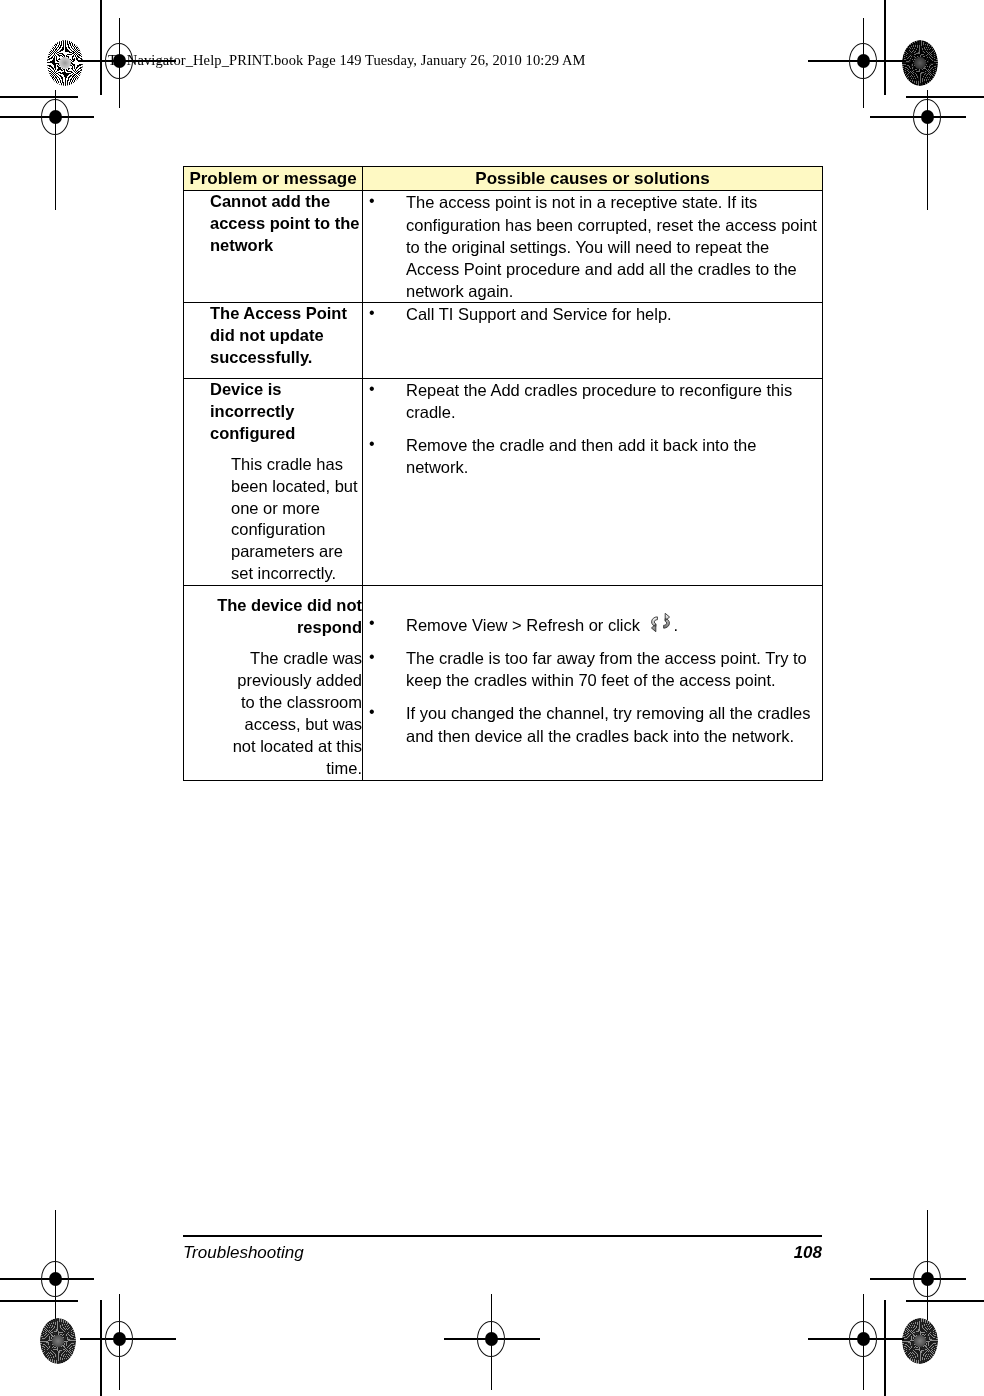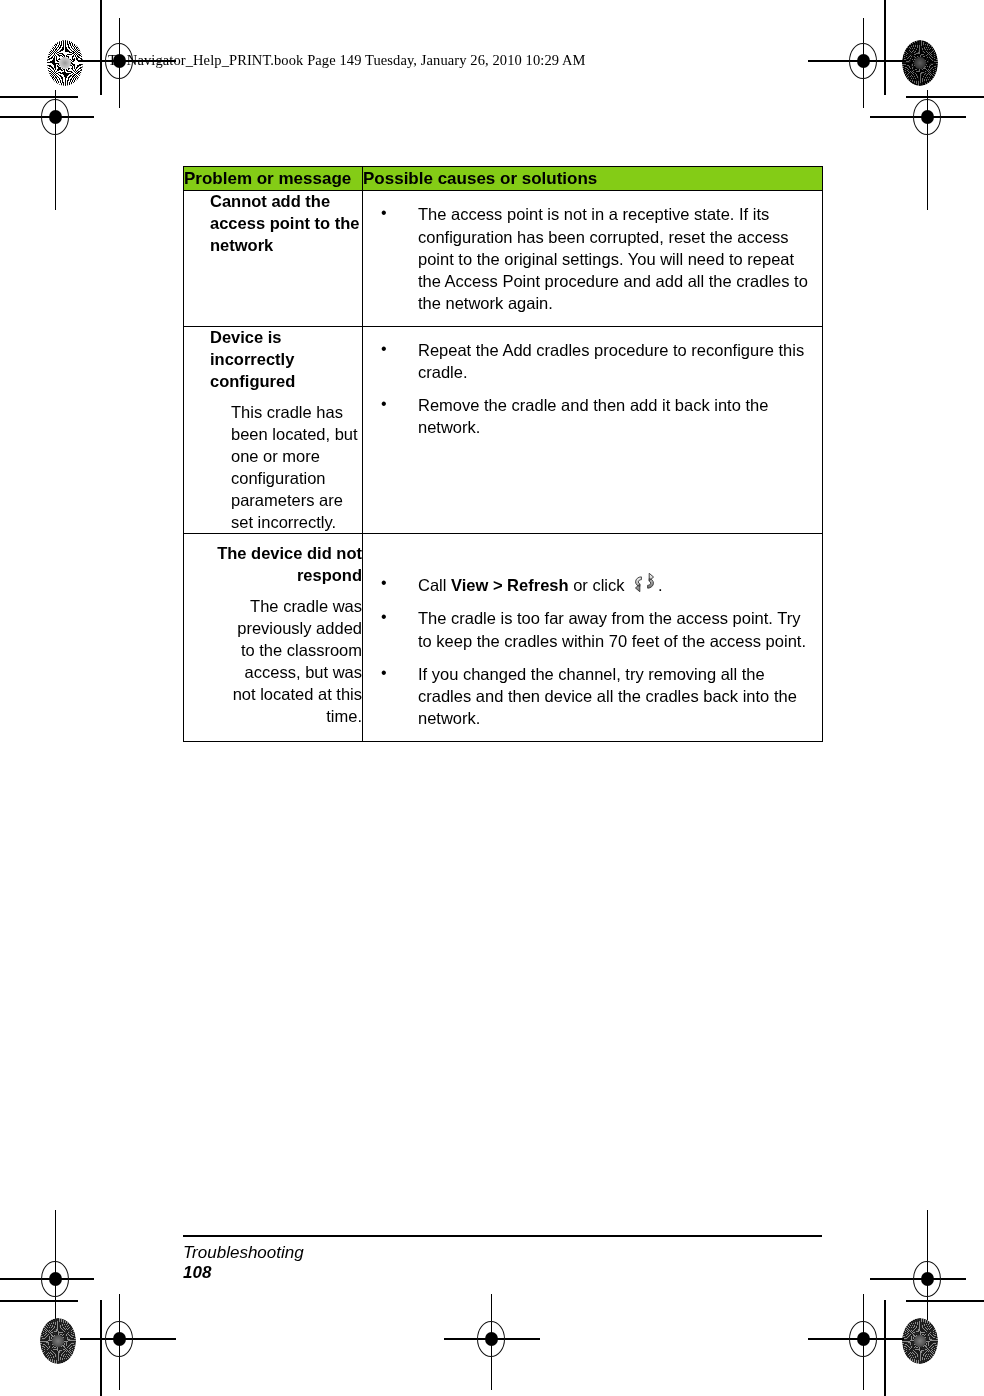--- a/index.html
+++ b/index.html
@@ -123,26 +123,26 @@
   }
   .content-table td, .content-table th {
     border: 1.5px solid #000;
     vertical-align: top;
     padding: 0;
   }
   .content-table .col-problem { width: 179px; }
   .content-table .col-solution { width: 460px; }
 
   thead th {
-    background: #84cc16;
+    background: #fef9c3;
     font-weight: bold;
     font-size: 17px;
     line-height: 1.38;
     padding: 10px 11px 12px 11px;
-    text-align: left;
+    text-align: center;
   }
 
   .cell-problem {
     padding: 9px 10px 12px 11px;
     font-size: 16.5px;
     line-height: 1.33;
   }
   .cell-problem .term {
     font-weight: bold;
     display: block;
@@ -152,38 +152,38 @@
   .cell-problem .desc { display: block; margin-left: 47px; }
 
   .cell-solution {
     padding: 9px 10px 12px 10px;
     font-size: 16.5px;
     line-height: 1.34;
   }
 
   ul.bullets {
     list-style: none;
-    margin: 12px;
+    margin: 0;
     padding: 0;
   }
   ul.bullets > li {
     position: relative;
     padding-left: 43px;
     margin-bottom: 11px;
   }
   ul.bullets > li:last-child { margin-bottom: 0; }
   ul.bullets > li::before {
     content: "\2022";
     position: absolute;
     left: 6px;
     top: -1px;
     font-size: 16px;
     line-height: 1.34;
   }
-  .bold-inline { font-weight: bold; }
+  .bold-inline { font-weight: normal; }
 
   
   .refresh-icon {
     display: inline-block;
     vertical-align: -7px;
     width: 25px;
     height: 25px;
     margin: 0 1px 0 3px;
     position: relative;
     top: -3px;
@@ -206,21 +206,20 @@
   .footer {
     position: absolute;
     left: 183px;
     top: 1243px;
     width: 639px;
     display: flex;
     justify-content: space-between;
     align-items: baseline;
     font-style: italic;
     font-size: 17px;
-    flex-direction: column;
   }
   .footer .page-num { font-weight: bold; }
 </style>
 </head>
 <body>
 
 <div class="print-marks">
 
   <div class="crop-line v" style="left:100px;  top:0px;    height:95px;"></div>
   <div class="crop-line v" style="left:884px;  top:0px;    height:95px;"></div>
@@ -327,20 +326,30 @@
       <td class="cell-problem">
         <span class="term">Cannot add the access point to the network</span>
       </td>
       <td class="cell-solution">
         <ul class="bullets">
           <li>The access point is not in a receptive state. If its configuration has been corrupted, reset the access point to the original settings. You will need to repeat the Access Point procedure and add all the cradles to the network again.</li>
         </ul>
       </td>
     </tr>
 
+    <tr>
+      <td class="cell-problem">
+        <span class="term">The Access Point did not update successfully.</span>
+      </td>
+      <td class="cell-solution">
+        <ul class="bullets">
+          <li>Call TI Support and Service for help.</li>
+        </ul>
+      </td>
+    </tr>
 
     <tr>
       <td class="cell-problem">
         <span class="term">Device is incorrectly configured</span>
         <span class="desc">This cradle has been located, but one or more configuration parameters are set incorrectly.</span>
       </td>
       <td class="cell-solution">
         <ul class="bullets">
           <li>Repeat the Add cradles procedure to reconfigure this cradle.</li>
           <li>Remove the cradle and then add it back into the network.</li>
@@ -349,21 +358,21 @@
     </tr>
 
     <tr class="row-last">
       <td class="cell-problem">
         <span class="term">The device did not respond</span>
         <span class="desc">The cradle was previously added to the classroom access, but was not located at this time.</span>
       </td>
       <td class="cell-solution">
         <ul class="bullets">
           <li>
-            <span>Call </span><span class="bold-inline">View &gt; Refresh</span><span> or click </span><span class="refresh-icon"><svg viewBox="0 0 32 32" width="25" height="25" aria-hidden="true">
+            <span>Remove </span><span class="bold-inline">View &gt; Refresh</span><span> or click </span><span class="refresh-icon"><svg viewBox="0 0 32 32" width="25" height="25" aria-hidden="true">
                 <defs>
                   <linearGradient id="gReload" x1="0" y1="0" x2="0" y2="1">
                     <stop offset="0%" stop-color="#ffffff"></stop>
                     <stop offset="38%" stop-color="#c9c9c9"></stop>
                     <stop offset="100%" stop-color="#6e6e6e"></stop>
                   </linearGradient>
                 </defs>
                 <path d="M22.0 4.2 L27.6 9.0 L22.0 13.8 L22.0 11.0 C25.2 11.6 27.4 13.9 27.4 16.8 C27.4 20.4 24.1 23.2 20.0 23.2 L20.0 19.6 C22.3 19.6 23.9 18.4 23.9 16.8 C23.9 15.6 23.1 14.7 22.0 14.3 Z" fill="url(#gReload)" stroke="#3d3d3d" stroke-width="1.25" stroke-linejoin="round"></path>
                 <path d="M10.0 27.8 L4.4 23.0 L10.0 18.2 L10.0 21.0 C6.8 20.4 4.6 18.1 4.6 15.2 C4.6 11.6 7.9 8.8 12.0 8.8 L12.0 12.4 C9.7 12.4 8.1 13.6 8.1 15.2 C8.1 16.4 8.9 17.3 10.0 17.7 Z" fill="url(#gReload)" stroke="#3d3d3d" stroke-width="1.25" stroke-linejoin="round"></path>
               </svg></span><span>.</span>

